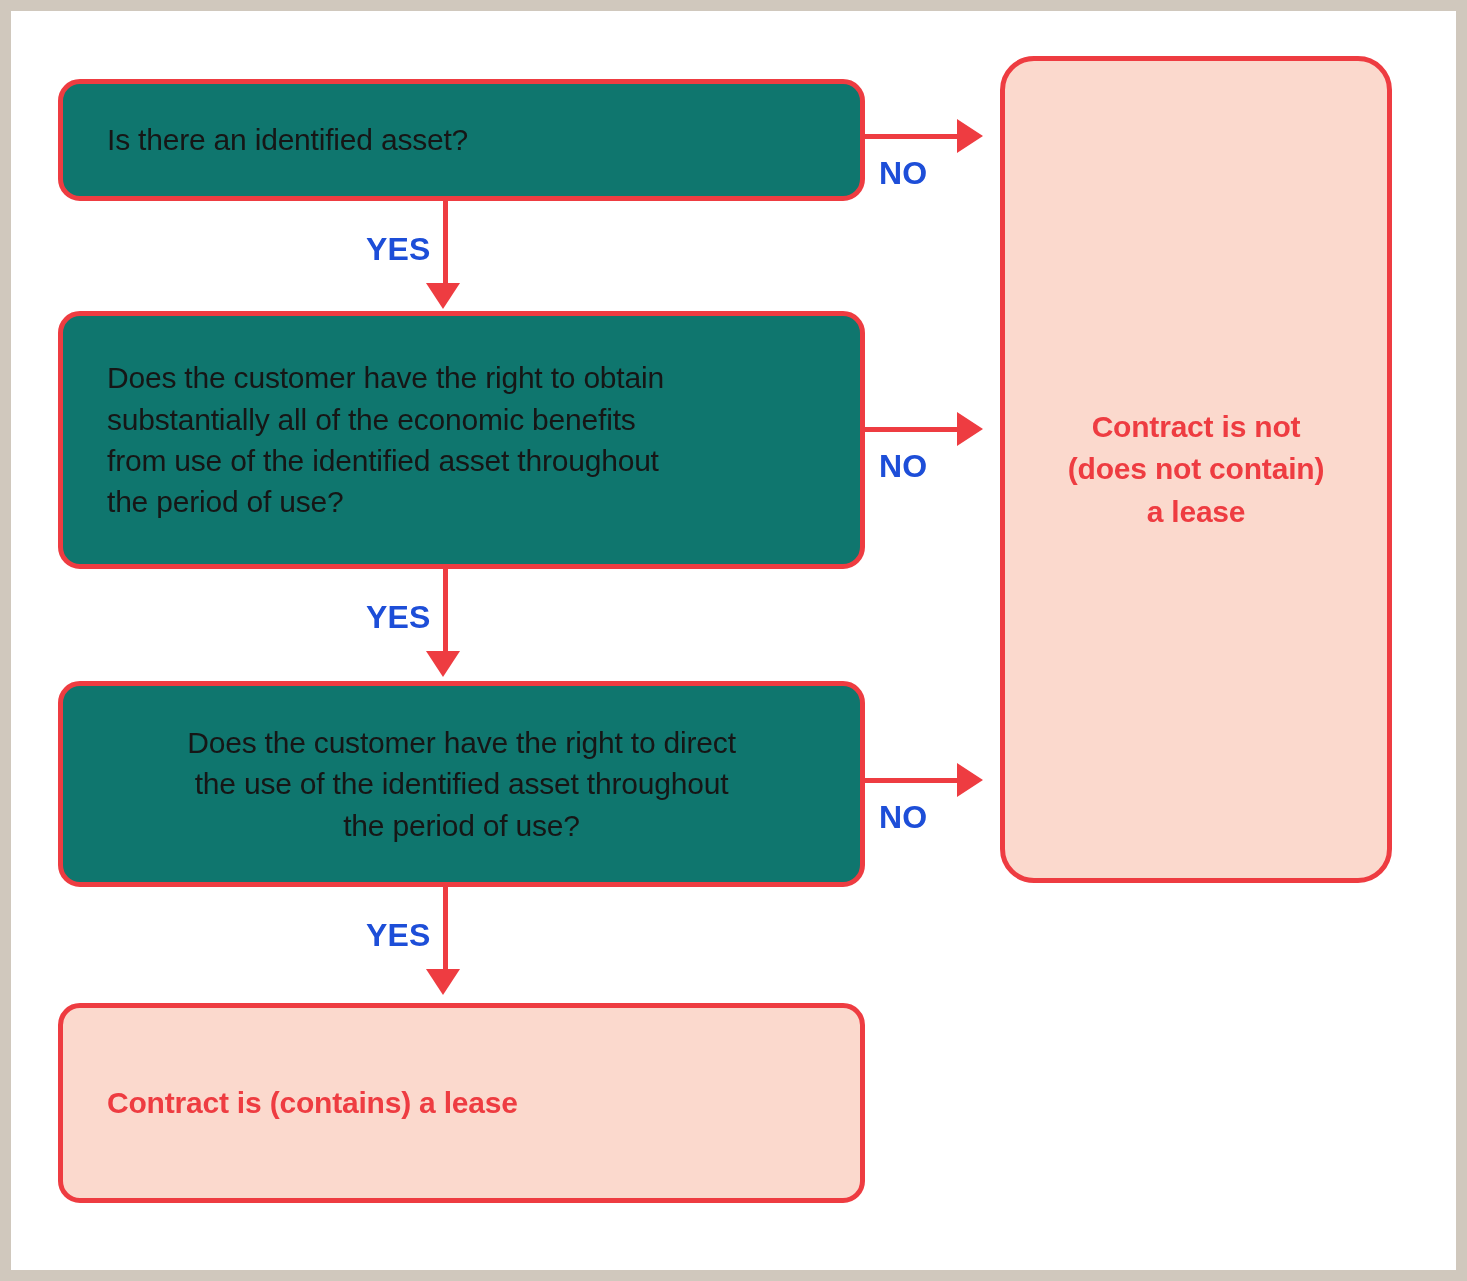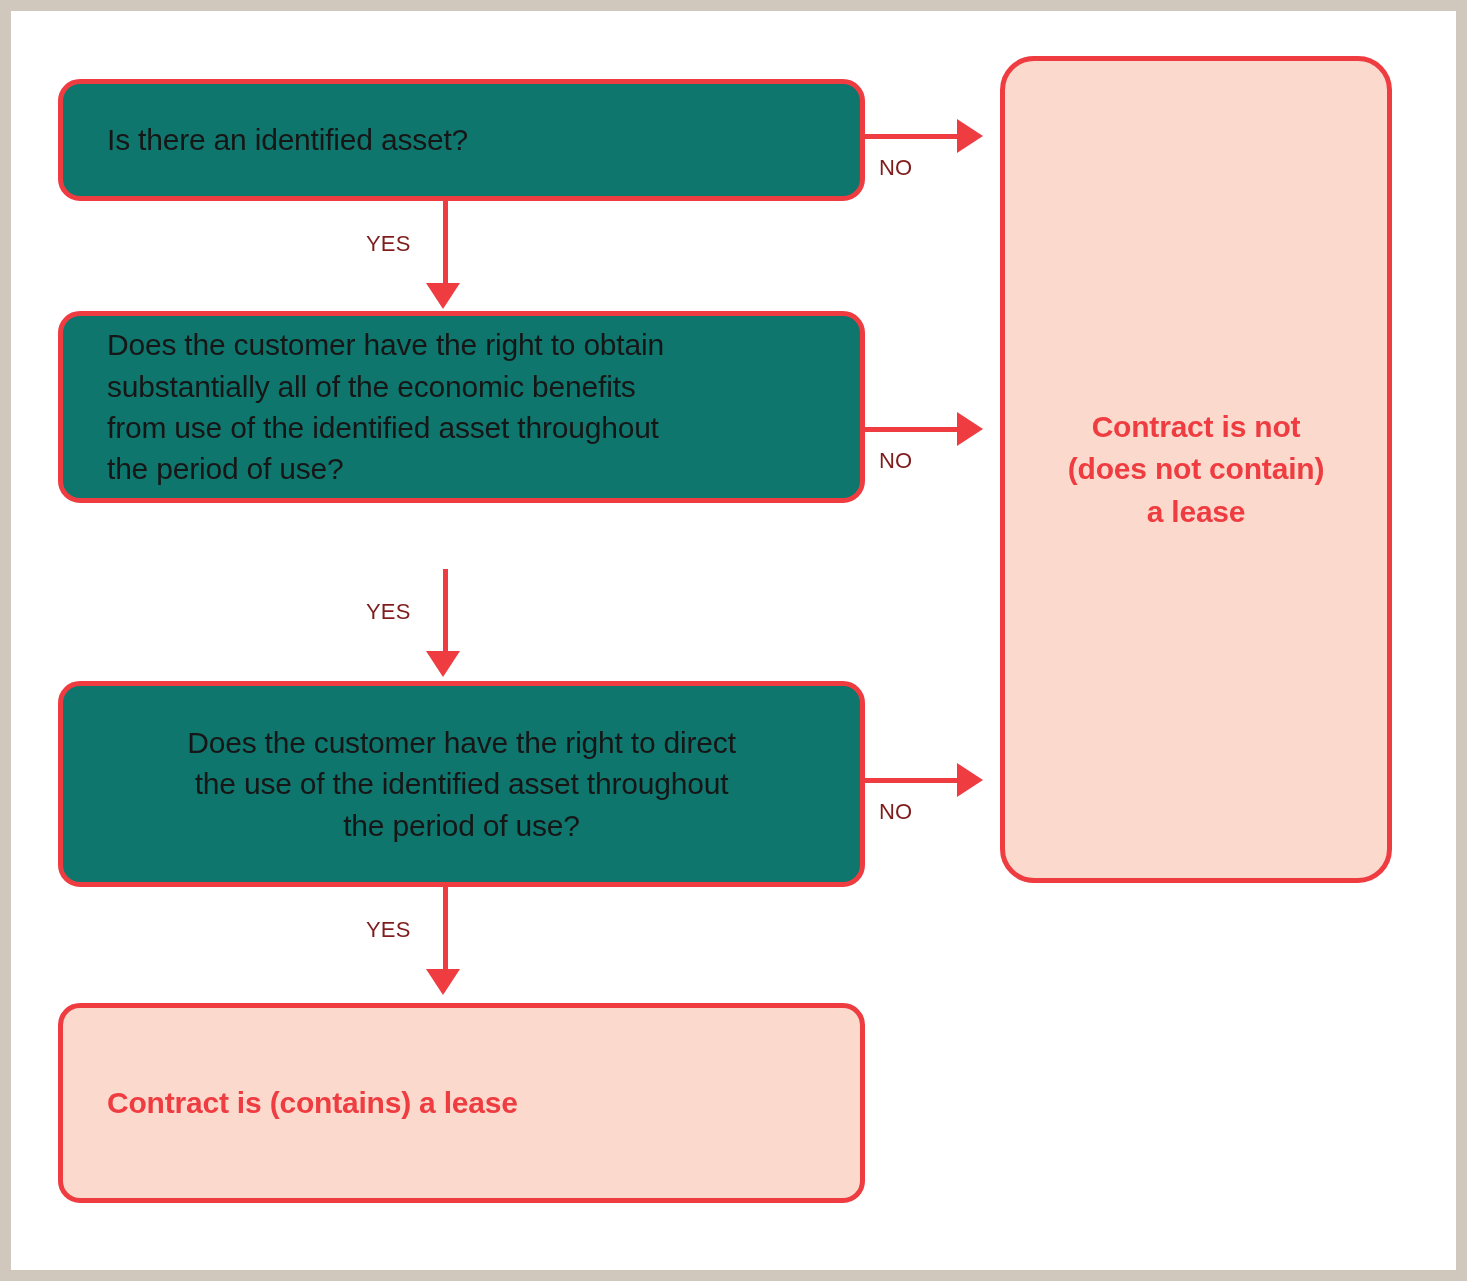--- a/index.html
+++ b/index.html
@@ -72,21 +72,21 @@
     letter-spacing: -0.2px;
   }
 
   
   #node-q1 {
     left: 47px;  top: 68px;
     width: 807px; height: 122px;
   }
   #node-q2 {
     left: 47px;  top: 300px;
-    width: 807px; height: 192px;
+    width: 807px; height: 258px;
   }
   #node-q3 {
     left: 47px;  top: 670px;
     width: 807px; height: 206px; text-align: center;
   }
   #node-lease {
     left: 47px;  top: 992px;
     width: 807px; height: 200px;
   }
   #node-not-lease {
@@ -118,24 +118,24 @@
   }
   .arrow-right {
     position: absolute;
     width: 0; height: 0;
     border-top: 17px solid transparent;
     border-bottom: 17px solid transparent;
     border-left: 26px solid #ee3c41;
   }
   .edge-label {
     position: absolute;
-    color: #7f1d1d;
-    font-size: 22px;
+    color: #1d4ed8;
+    font-size: 32px;
     line-height: 1;
-    font-weight: 400;
+    font-weight: 700;
     letter-spacing: 0.2px;
     white-space: nowrap;
   }
 
   
   #yes1-line   { left: 432px; top: 190px;  height: 88px; }
   #yes1-head   { left: 415px; top: 272px; }
   #yes1-label  { left: 355px; top: 222px; }
 
   

